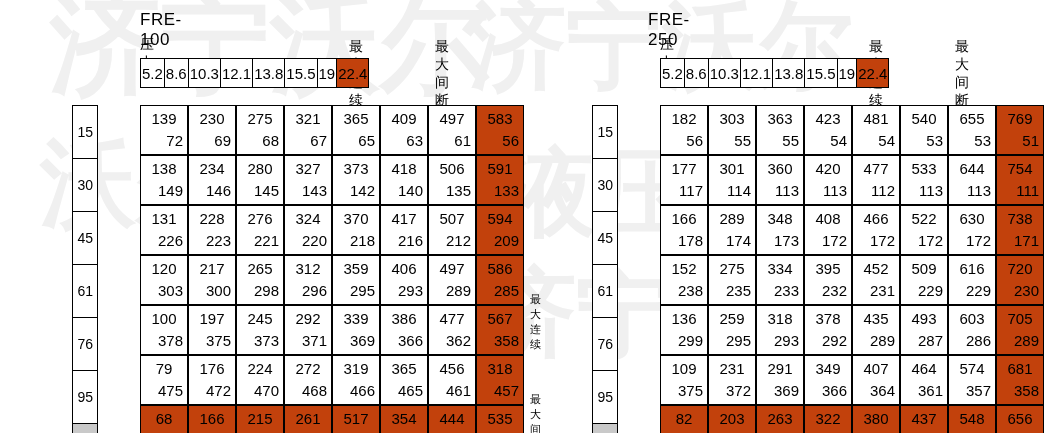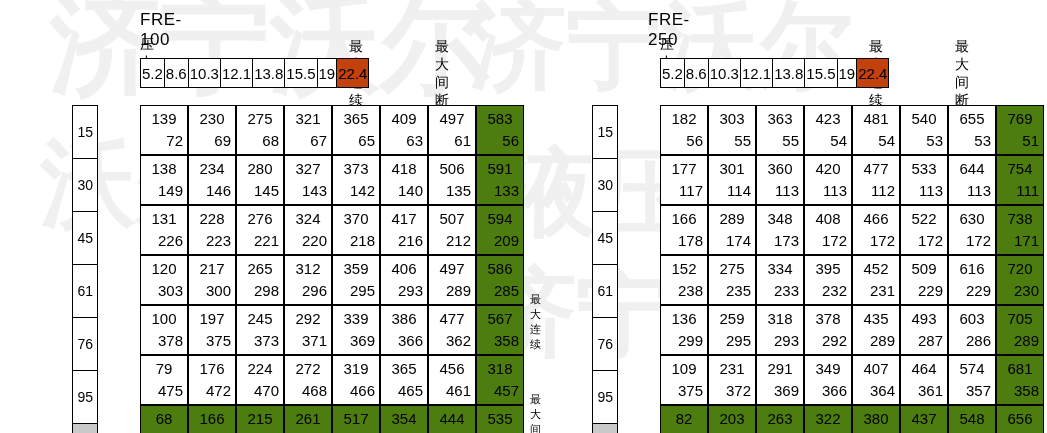--- a/index.html
+++ b/index.html
@@ -89,21 +89,21 @@
     text-align:center;
     font-size:15px;
     line-height:22px;
   }
   .cellbox .bot{
     text-align:right;
     font-size:15px;
     line-height:22px;
     padding-right:4px;
   }
-  .cellbox.shade{background:#4d7c0f;}
+  .cellbox.shade{background:#c2410c;}
 
   .side-label{
     position:absolute;
     font-size:11px;
     font-family:"Liberation Sans", sans-serif;
   }
 </style>
 </head>
 <body>
 

